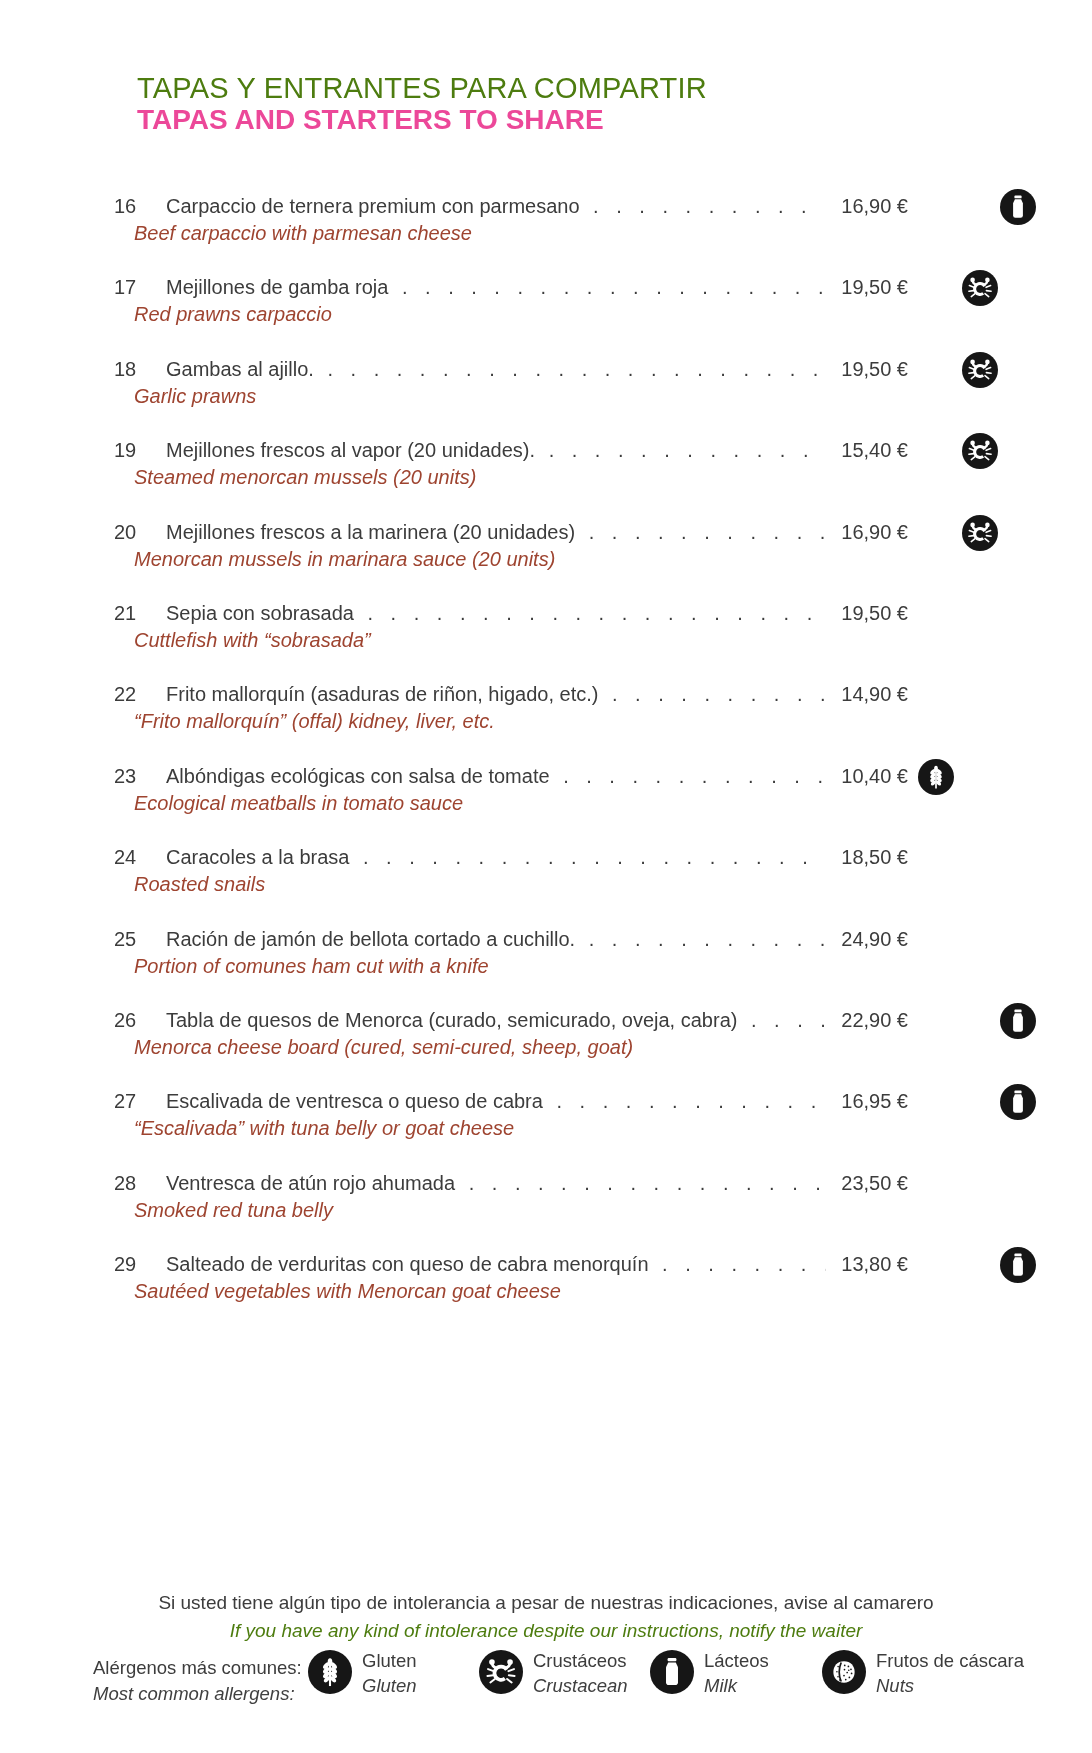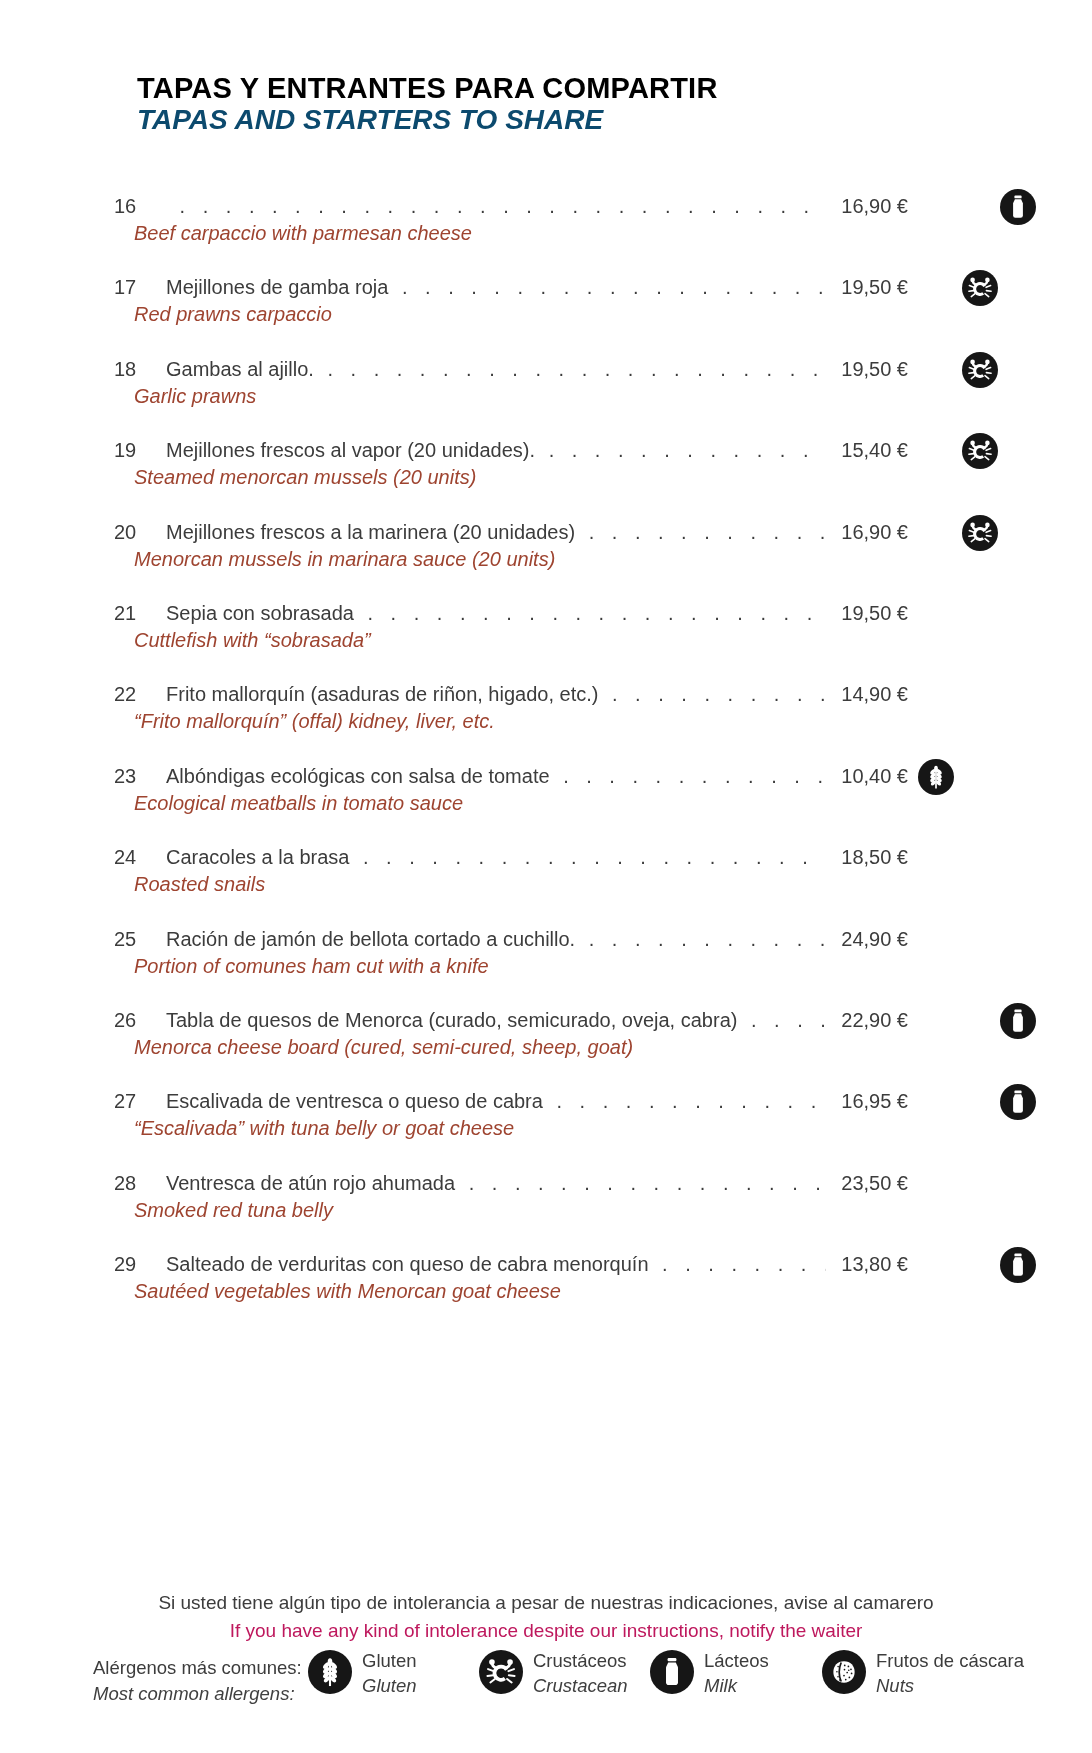--- a/index.html
+++ b/index.html
@@ -5,22 +5,22 @@
   html,body{margin:0;padding:0;}
   body{
     width:1092px;height:1753px;background:#ffffff;position:relative;
     font-family:"Liberation Sans","DejaVu Sans",sans-serif;color:#3c3c3c;
     overflow:hidden;
   }
   .page{position:absolute;inset:0;}
 
   
   .header{position:absolute;left:137px;top:73px;}
-  .title-es{font-weight:bold;font-size:29px;line-height:31px;color:#000000;letter-spacing:0.2px;white-space:nowrap;}
-  .title-en{font-weight:bold;font-style:italic;font-size:28px;line-height:31px;color:#0c4a6e;white-space:nowrap;}
+  .title-es{font-weight:normal;font-size:29px;line-height:31px;color:#4d7c0f;letter-spacing:0.2px;white-space:nowrap;}
+  .title-en{font-weight:bold;font-size:28px;line-height:31px;color:#ec4899;white-space:nowrap;}
 
   
   #items{position:absolute;left:70px;top:193px;width:838px;margin:0;padding:0;list-style:none;}
   .item{position:relative;margin:0 0 27.4px 0;}
   .main{display:flex;align-items:baseline;font-size:20px;line-height:27px;white-space:nowrap;color:#3c3c3c;margin-left:44px;}
   .num{flex:none;width:52px;}
   .name{flex:none;}
   .leader{flex:1 1 0;min-width:0;overflow:hidden;white-space:pre;letter-spacing:6px;margin:0 10px 0 2px;color:#3c3c3c;}
   .price{flex:none;min-width:72px;text-align:right;}
   .sub{margin-left:64px;font-size:20px;line-height:27px;font-style:italic;color:#9e4430;white-space:nowrap;}
@@ -28,21 +28,21 @@
   
   .row-icon{position:absolute;top:-4px;width:36px;height:36px;display:block;}
   .row-icon .gicon{width:36px;height:36px;display:block;}
   .row-icon.k-milk{left:930px;}
   .row-icon.k-crab{left:892px;}
   .row-icon.k-gluten{left:848px;}
 
   
   .notice{position:absolute;left:0;top:1549px;width:1092px;text-align:center;font-size:19px;line-height:28px;margin-top:40px;}
   .notice-es{color:#3c3c3c;}
-  .notice-en{color:#be185d;}
+  .notice-en{font-style:italic;color:#4d7c0f;}
 
   
   .legend{position:absolute;left:0;top:1650px;width:1092px;height:70px;}
   .legend-label{position:absolute;left:93px;top:5px;font-size:18.5px;line-height:26px;}
   .legend .l-es{color:#3c3c3c;white-space:nowrap;}
   .legend .l-en{font-style:italic;color:#404040;white-space:nowrap;}
   .legend-entry{position:absolute;top:0;height:45px;}
   .legend-entry .legend-icon{position:absolute;left:0;top:0;width:44px;height:44px;display:block;}
   .legend-entry .gicon{width:44px;height:44px;display:block;}
   .legend-entry .labels{position:absolute;left:54px;top:-2px;font-size:18.5px;line-height:25px;}
@@ -121,20 +121,21 @@
   <header class="header">
     <div class="title-es">TAPAS Y ENTRANTES PARA COMPARTIR</div>
     <div class="title-en">TAPAS AND STARTERS TO SHARE</div>
   </header>
 
   <ul id="items">
 
       <li class="item k-milk">
         <div class="main">
           <span class="num">16</span>
+          <span class="name">Carpaccio de ternera premium con parmesano</span>
           <span class="leader"> . . . . . . . . . . . . . . . . . . . . . . . . . . . . . . . . . . . . . . . . . . . . . . . . . . . . . . . . . . . .</span>
           <span class="price">16,90 €</span>
         </div>
         <div class="sub">Beef carpaccio with parmesan cheese</div>
         <span class="row-icon k-milk">
           <svg class="gicon" viewBox="0 0 36 36" aria-hidden="true">
             <use href="#i-milk"></use>
           </svg>
         </span>
       </li>

